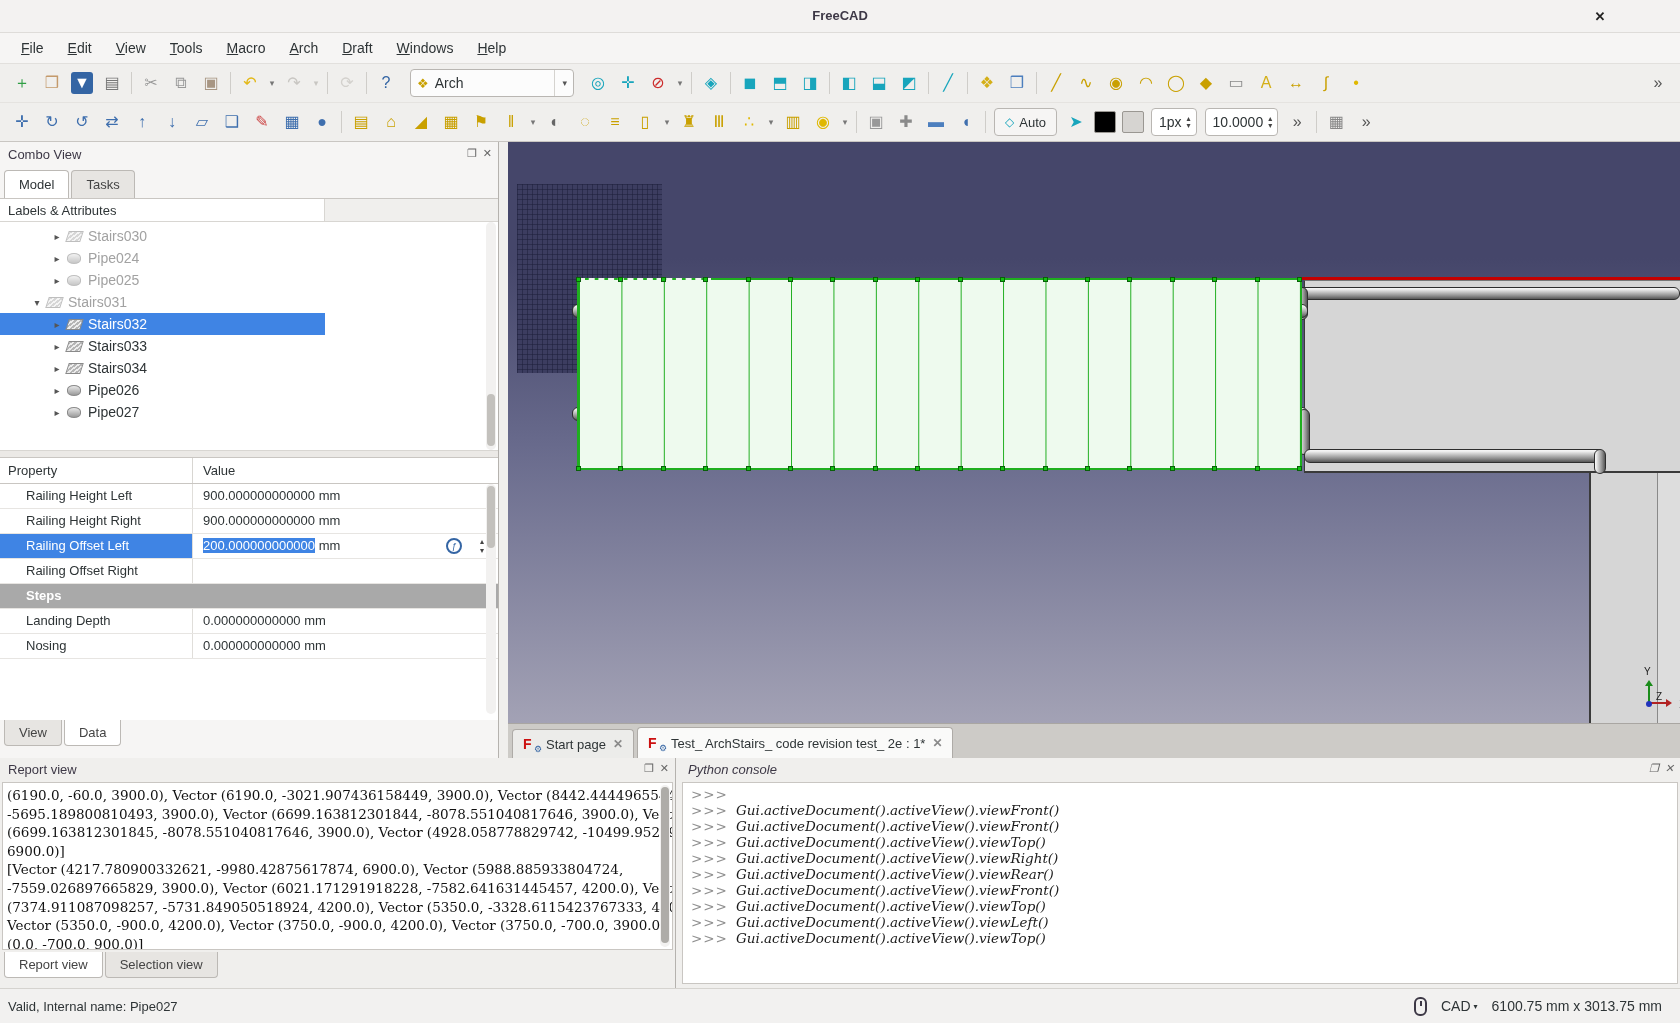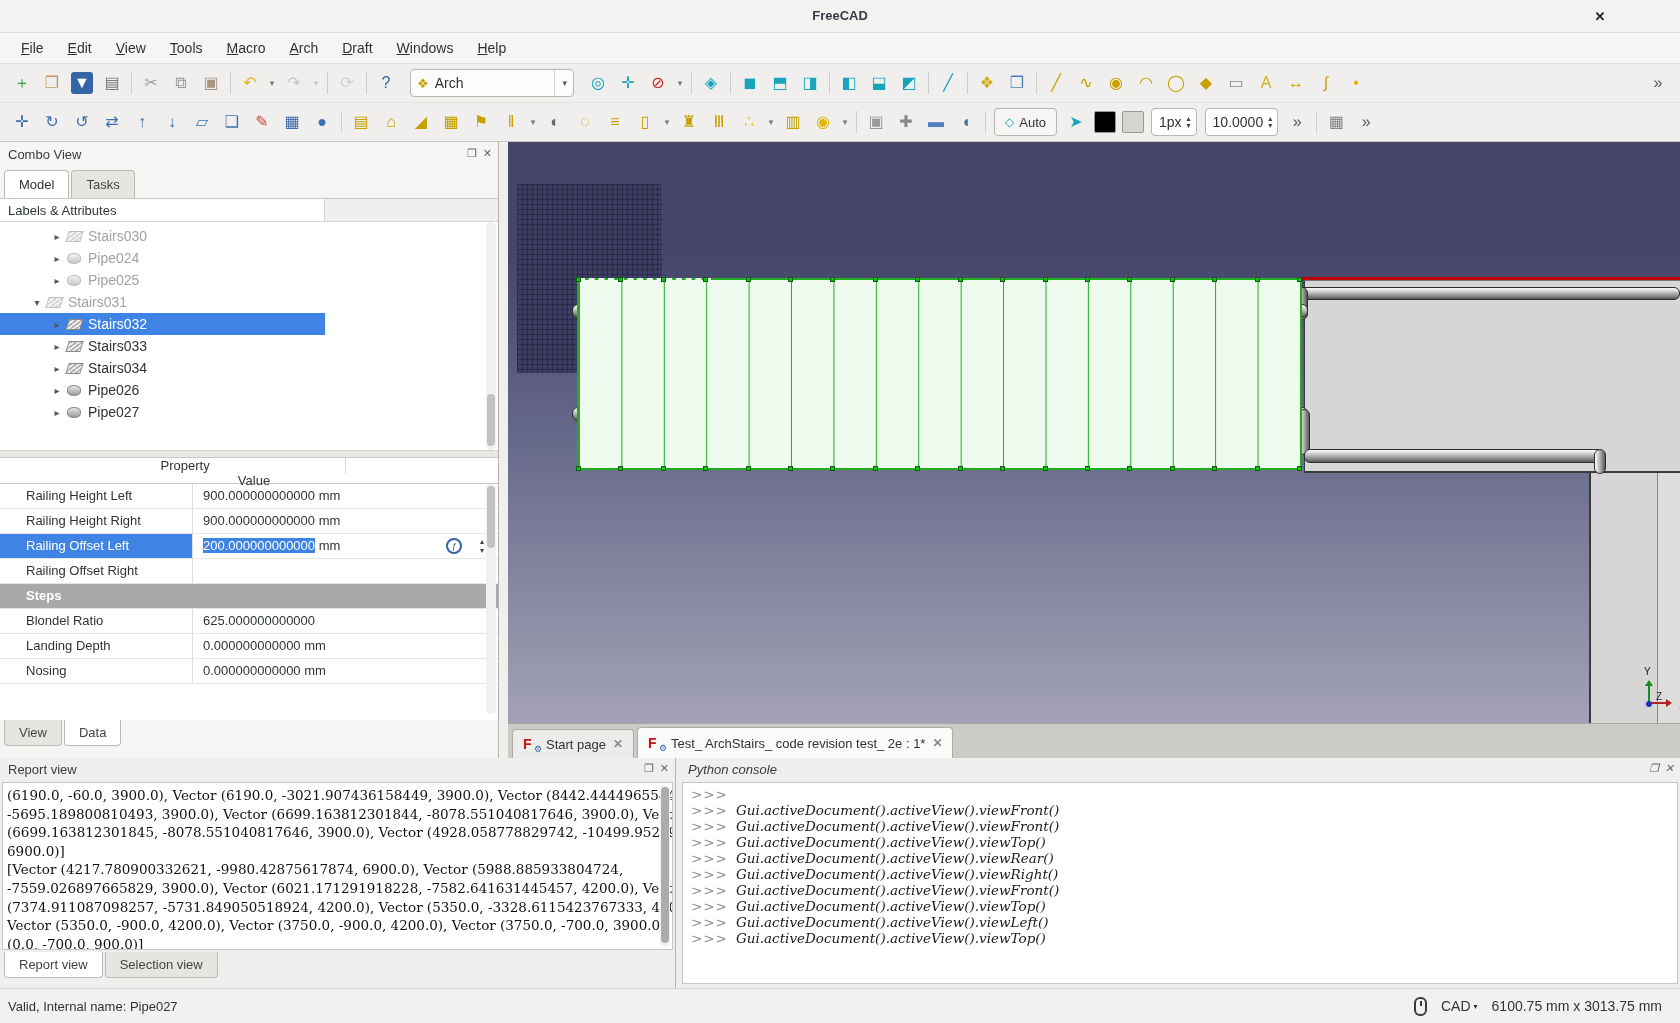--- a/index.html
+++ b/index.html
@@ -59,21 +59,21 @@
   .tree-row.selected { background:#3f84e4; }
   .tree-row.selected .tree-label { color:#fff; }
   .icon-stairs { width:15px; height:11px; background:repeating-linear-gradient(135deg,#b5b5b5 0 2px,#ededed 2px 4px); border:1px solid #8a8a8a; transform:skewX(-18deg); }
   .icon-pipe { width:14px; height:11px; background:linear-gradient(180deg,#e8e8e8,#9a9a9a); border:1px solid #8a8a8a; border-radius:50% / 42%; }
   .v-scroll { position:absolute; right:2px; width:10px; background:#f2f1f0; border-radius:5px; }
   .v-thumb { position:absolute; left:1px; width:8px; background:#c3c1bd; border-radius:4px; }
   .cv-splitter { position:absolute; left:0; top:308px; width:100%; height:8px; background:#ebe9e6; border-top:1px solid #d8d6d2; border-bottom:1px solid #c9c6c2; }
 
   
   .prop-table { position:absolute; left:0; top:316px; width:100%; height:262px; background:#fff; }
-  .prop-head { display:flex; height:26px; border-bottom:1px solid #c9c6c2; background:#fff; align-items:center;flex-direction:column; }
+  .prop-head { display:flex; height:26px; border-bottom:1px solid #c9c6c2; background:#fff; align-items:center; }
   .prop-head .ph1 { width:193px; padding-left:8px; border-right:1px solid #d8d6d2; height:100%; display:flex; align-items:center; }
   .prop-head .ph2 { padding-left:10px; }
   .prop-row { display:flex; height:25px; border-bottom:1px solid #e7e5e2; position:relative; }
   .prop-label { width:193px; padding:4px 4px 4px 26px; border-right:1px solid #e0deda; white-space:nowrap; overflow:hidden; }
   .prop-value { flex:1; padding:4px 4px 4px 10px; white-space:nowrap; position:relative; }
   .prop-row.sel .prop-label { background:#3f84e4; color:#fff; }
   .prop-row.grp { background:#a9a9a9; }
   .prop-row.grp .prop-label { width:100%; border-right:none; color:#fff; font-weight:bold; }
   .pv-sel { }
   .prop-row.edit .pv-sel { background:#3f84e4; color:#fff; }
@@ -501,28 +501,20 @@
 
           <div class="prop-row">
             <div class="prop-label">Railing Offset Right</div>
           </div>
 
           <div class="prop-row grp">
             <div class="prop-label">Steps</div>
 
           </div>
 
-          <div class="prop-row">
-            <div class="prop-label">Blondel Ratio</div>
-            <div class="prop-value">
-              <span class="pv-sel">625.000000000000</span><span></span>
-              
-              
-            </div>
-          </div>
 
           <div class="prop-row">
             <div class="prop-label">Landing Depth</div>
             <div class="prop-value">
               <span class="pv-sel">0.000000000000</span><span> mm</span>
               
               
             </div>
           </div>
 
@@ -676,25 +668,25 @@
 
           <div class="py-line">
             <span class="prompt">&gt;&gt;&gt;</span><span class="code">Gui.activeDocument().activeView().viewFront()</span>
           </div>
 
           <div class="py-line">
             <span class="prompt">&gt;&gt;&gt;</span><span class="code">Gui.activeDocument().activeView().viewTop()</span>
           </div>
 
           <div class="py-line">
+            <span class="prompt">&gt;&gt;&gt;</span><span class="code">Gui.activeDocument().activeView().viewRight()</span>
+          </div>
+
+          <div class="py-line">
             <span class="prompt">&gt;&gt;&gt;</span><span class="code">Gui.activeDocument().activeView().viewRear()</span>
-          </div>
-
-          <div class="py-line">
-            <span class="prompt">&gt;&gt;&gt;</span><span class="code">Gui.activeDocument().activeView().viewRight()</span>
           </div>
 
 
           <div class="py-line">
             <span class="prompt">&gt;&gt;&gt;</span><span class="code">Gui.activeDocument().activeView().viewFront()</span>
           </div>
 
           <div class="py-line">
             <span class="prompt">&gt;&gt;&gt;</span><span class="code">Gui.activeDocument().activeView().viewTop()</span>
           </div>

